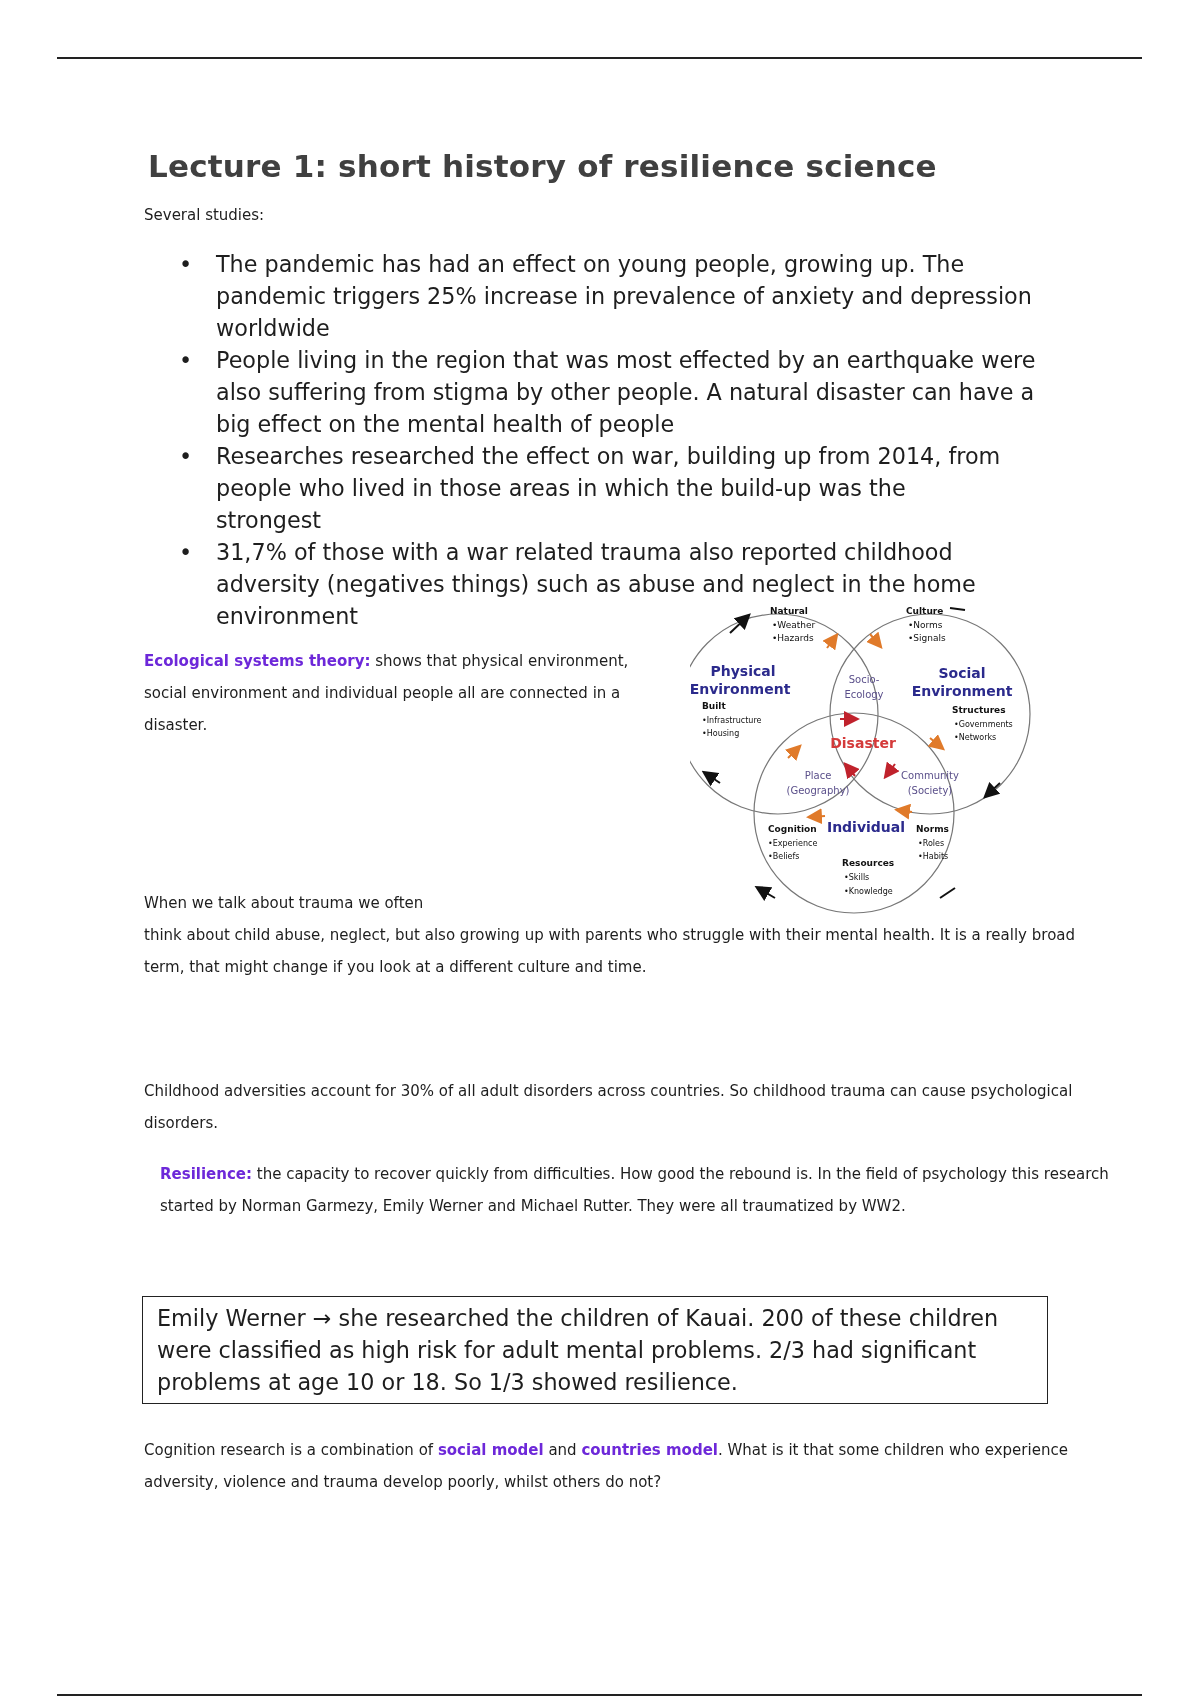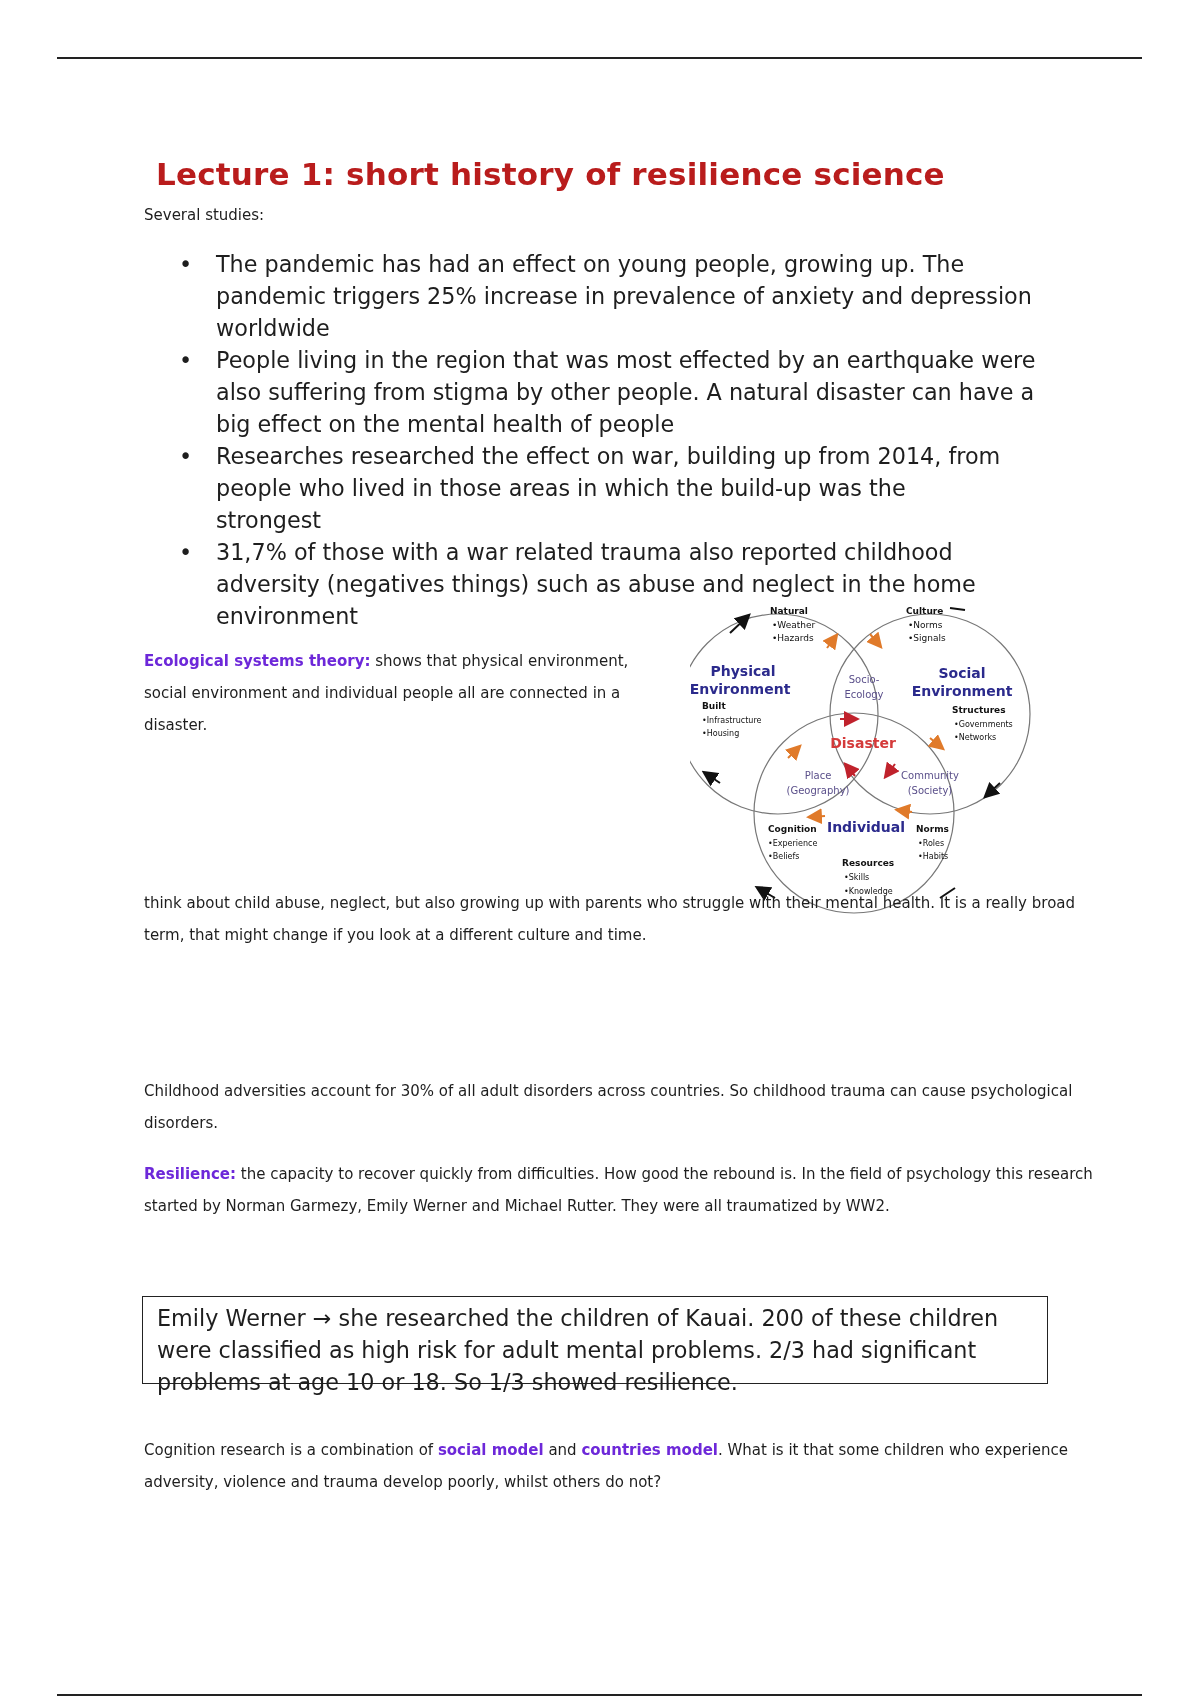--- a/index.html
+++ b/index.html
@@ -2,33 +2,33 @@
 <html><head>
 <meta charset="utf-8">
 <style>
   html, body { margin: 0; padding: 0; background: #ffffff; }
   body { width: 1200px; height: 1700px; position: relative; overflow: hidden;
          font-family: "DejaVu Sans", sans-serif; color: #1e1e1e; }
   .rule { position: absolute; left: 57px; width: 1085px; height: 2px; background: #222; }
   .rule.top { top: 57px; }
   .rule.bottom { top: 1694px; }
   .title { position: absolute; left: 144px; top: 144px; font-size: 31px; font-weight: bold;
-           color: #b91c1c; letter-spacing: 0.2px; margin: 12px; }
+           color: #404040; letter-spacing: 0.2px; margin: 4px; }
   .p { position: absolute; left: 144px; font-size: 15px; line-height: 32px; margin: 0; }
   .intro { top: 199px; }
   ul.bullets { position: absolute; left: 144px; top: 248px; width: 920px; margin: 0; padding: 0; list-style: none;
                font-size: 22.3px; line-height: 32px; }
   ul.bullets li { position: relative; padding-left: 72px; }
   ul.bullets li .dot { position: absolute; left: 35px; top: 0; }
   .eco { top: 645px; width: 520px; }
   .trauma { top: 887px; width: 960px; }
   .trauma .first { display: block; }
   .adv { top: 1075px; width: 960px; }
-  .res { top: 1158px; width: 960px; }
-  .box { position: absolute; left: 142px; top: 1296px; width: 906px; height: 88px;
+  .res { top: 1158px; width: 960px; margin-left: 16px; }
+  .box { position: absolute; left: 142px; top: 1296px; width: 906px; height: 108px;
          border: 1.6px solid #222; box-sizing: border-box; padding: 5px 0 0 14px;
          font-size: 22.3px; line-height: 32px; }
   .model { top: 1434px; width: 960px; }
   b { font-weight: bold; color: #6d28d9; }
   svg.diagram { position: absolute; left: 690px; top: 598px; }
   .dl { font-family: "DejaVu Sans", sans-serif; }
 </style>
 </head>
 <body>
 
@@ -115,21 +115,21 @@
     <text x="78" y="261" font-size="8">•Beliefs</text>
     <text x="226" y="234" font-weight="bold">Norms</text>
     <text x="228" y="248" font-size="8">•Roles</text>
     <text x="228" y="261" font-size="8">•Habits</text>
     <text x="152" y="268" font-weight="bold">Resources</text>
     <text x="154" y="282" font-size="8">•Skills</text>
     <text x="154" y="296" font-size="8">•Knowledge</text>
   </g>
 </svg>
 
-<p class="p trauma"><span>think about child abuse, neglect, but also growing up with parents who struggle with their mental health. It is a really broad term, that might change if you look at a different culture and time.</span></p>
+<p class="p trauma"><span class="first">When we talk about trauma we often</span><span>think about child abuse, neglect, but also growing up with parents who struggle with their mental health. It is a really broad term, that might change if you look at a different culture and time.</span></p>
 
 <p class="p adv">Childhood adversities account for 30% of all adult disorders across countries. So childhood trauma can cause psychological disorders.</p>
 
 <p class="p res"><b>Resilience:</b><span> the capacity to recover quickly from difficulties. How good the rebound is. In the field of psychology this research started by Norman Garmezy, Emily Werner and Michael Rutter. They were all traumatized by WW2.</span></p>
 
 <div class="box">Emily Werner → she researched the children of Kauai. 200 of these children were classified as high risk for adult mental problems. 2/3 had significant problems at age 10 or 18. So 1/3 showed resilience.</div>
 
 <p class="p model"><span>Cognition research is a combination of </span><b>social model</b><span> and </span><b>countries model</b><span>. What is it that some children who experience adversity, violence and trauma develop poorly, whilst others do not?</span></p>
 
 <div class="rule bottom"></div>

